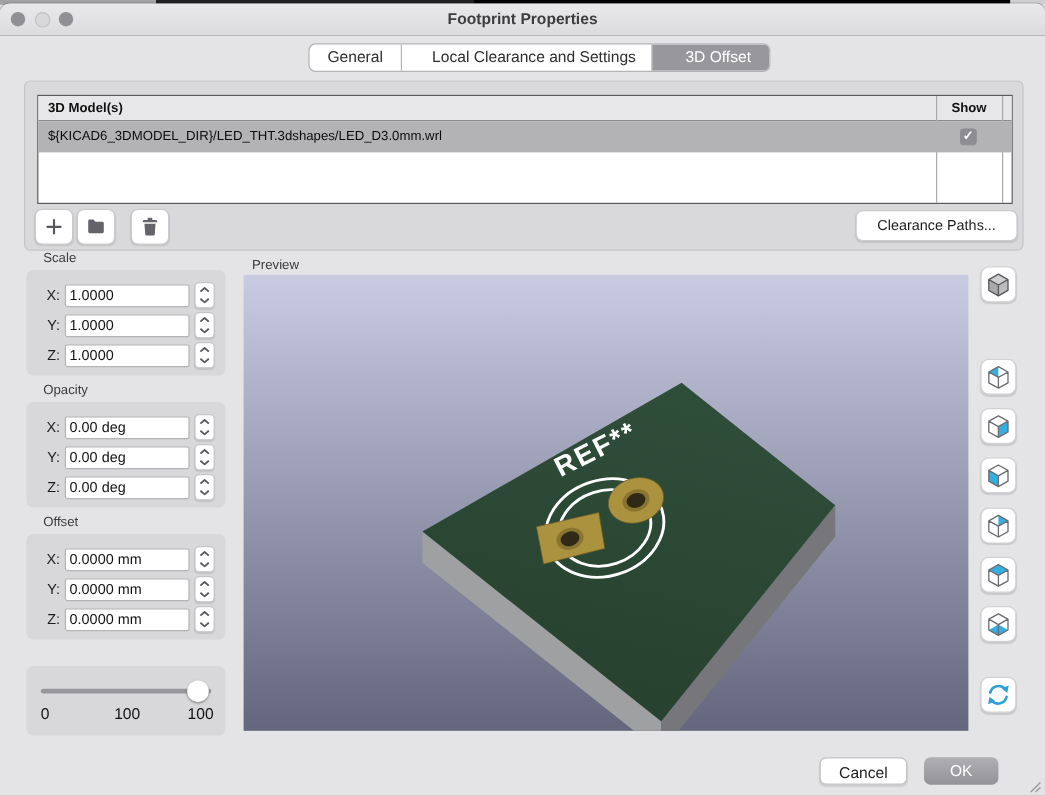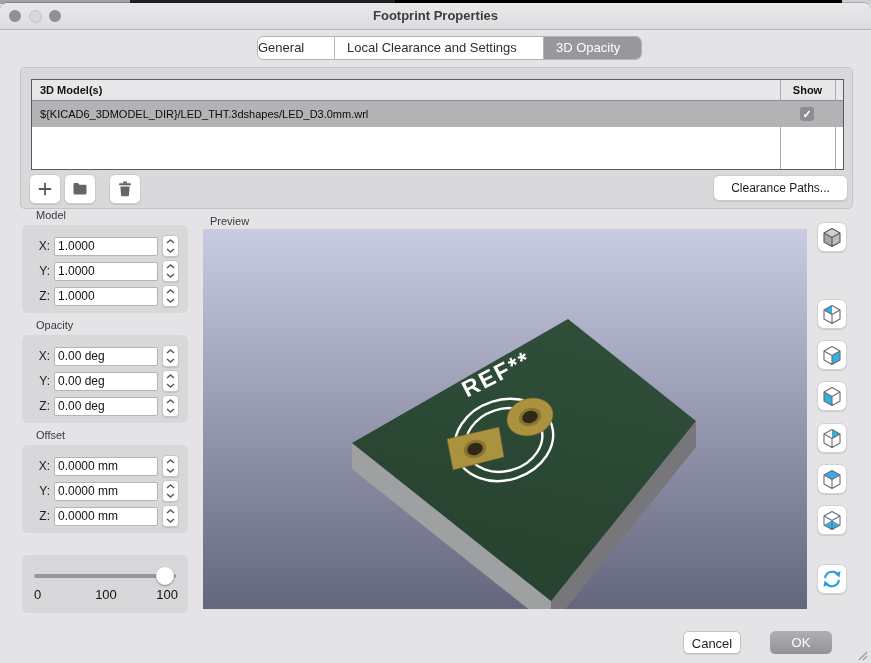--- a/index.html
+++ b/index.html
@@ -14,21 +14,21 @@
     background:linear-gradient(#e9e9eb,#dcdcde);border-bottom:1px solid #b7b7b9;border-radius:8px 8px 0 0;}
   .title{position:absolute;top:0;left:0;width:100%;text-align:center;line-height:26px;
     font-size:13px;font-weight:600;color:#3d3d3f;}
   .tl{position:absolute;top:7px;width:12px;height:12px;border-radius:50%;}
   .tl.c1{left:9px;background:#8f8f94;}
   .tl.c2{left:29px;background:#d8d8db;border:1px solid #c2c2c5;width:11px;height:11px;}
   .tl.c3{left:49px;background:#8f8f94;}
   
   .tabs{position:absolute;top:33px;left:257px;height:22px;display:flex;background:#fff;
     border:1px solid #b3b3b5;border-radius:6px;overflow:hidden;}
-  .tab{font-size:13px;color:#2e2e30;line-height:22px;text-align:left;cursor:default;}
+  .tab{font-size:13px;color:#2e2e30;line-height:22px;text-align:center;cursor:default;}
   .tab + .tab{border-left:1px solid #b3b3b5;padding-left:12px;}
   .tab.sel{background:#98989c;color:#fff;}
   
   .panel{position:absolute;top:64px;left:20px;width:831px;height:140px;background:#d9d9db;
     border:1px solid #c5c5c7;border-radius:5px;}
   .mtable{position:absolute;top:11px;left:10px;width:813px;height:91px;background:#fff;
     border:1px solid #5a5a5e;box-sizing:border-box;}
   .thead{position:absolute;top:0;left:0;right:0;height:20px;background:#e7e7e9;border-bottom:1px solid #8c8c90;}
   .th1{position:absolute;left:8px;top:0;line-height:20px;font-size:11px;font-weight:bold;color:#111;}
   .th2{position:absolute;left:748px;width:55px;top:0;line-height:20px;font-size:11px;font-weight:bold;color:#111;text-align:center;}
@@ -60,21 +60,21 @@
   .tick0{left:12px;} .tick1{left:62px;width:44px;text-align:center;} .tick2{left:116px;width:40px;text-align:right;}
   
   .pvlabel{position:absolute;left:210px;top:212px;font-size:11px;color:#3a3a3c;}
   .viewport{position:absolute;left:203px;top:226px;width:604px;height:380px;
     background:linear-gradient(#c9cbe3,#63667c);}
   
   .vbtn{position:absolute;left:817px;width:30px;height:30px;background:#fff;border:1px solid #d2d2d4;
     border-radius:7px;box-shadow:0 1px 1px rgba(0,0,0,.12);display:flex;align-items:center;justify-content:center;box-sizing:border-box;}
   
   .btn{position:absolute;top:628px;height:23px;border-radius:5.5px;font-size:13px;text-align:center;line-height:23px;}
-  .cancel{left:683px;width:58px;background:#fff;border:1px solid #c4c4c6;box-shadow:0 1px 1px rgba(0,0,0,.10);color:#1d1d1f;box-sizing:border-box;}
+  .cancel{left:683px;width:73px;background:#fff;border:1px solid #c4c4c6;box-shadow:0 1px 1px rgba(0,0,0,.10);color:#1d1d1f;box-sizing:border-box;}
   .ok{left:770px;width:62px;background:linear-gradient(#b0b0b4,#939397);color:#fff;}
   .grip{position:absolute;left:856px;top:646px;}
 </style>
 </head>
 <body>
 
 <div class="desk">
   <div style="left:0;width:130px;background:#a2a2a4;"></div>
   <div style="left:130px;width:265px;background:#222224;"></div>
   <div style="left:395px;width:447px;background:#000;"></div>
@@ -86,21 +86,21 @@
   <div class="titlebar">
     <span class="tl c1"></span>
     <span class="tl c2"></span>
     <span class="tl c3"></span>
     <div class="title">Footprint Properties</div>
   </div>
 
   <div class="tabs">
     <div class="tab" style="width:76px;">General</div>
     <div class="tab" style="width:196px;">Local Clearance and Settings</div>
-    <div class="tab sel" style="width:85px;">3D Opacity</div>
+    <div class="tab sel" style="width:85px;">3D Offset</div>
   </div>
 
   <div class="panel">
     <div class="mtable">
       <div class="thead">
         <span class="th1">3D Model(s)</span>
         <span class="th2">Show</span>
       </div>
       <div class="vdiv1"></div>
       <div class="vdiv2"></div>
@@ -123,21 +123,21 @@
     <div class="tbtn" style="left:88px;top:106px;">
       <svg width="14" height="16" viewBox="0 0 14 16">
         <rect x="5" y="0.5" width="4" height="2" rx="0.8" fill="#64646a"></rect>
         <rect x="1" y="2.3" width="12" height="2" rx="1" fill="#64646a"></rect>
         <path d="M2.4 5.4 H11.6 L11 14 Q10.9 15.3 9.6 15.3 H4.4 Q3.1 15.3 3 14 Z" fill="#64646a"></path>
       </svg>
     </div>
     <div class="cfg">Clearance Paths...</div>
   </div>
 
-  <div class="glabel" style="top:206px;">Model</div>
+  <div class="glabel" style="top:206px;">Scale</div>
   <div class="gbox" style="top:222px;height:88px;">
     <div class="srow" style="top:11px;">
       <span class="ax">X:</span>
       <input value="1.0000" style="">
       <span class="stepper">
         <svg width="9" height="5" viewBox="0 0 9 5">
             <path d="M1 4 L4.5 1 L8 4" stroke="#58585c" stroke-width="1.5" fill="none"></path>
           </svg>
         <svg width="9" height="5" viewBox="0 0 9 5">
             <path d="M1 1 L4.5 4 L8 1" stroke="#58585c" stroke-width="1.5" fill="none"></path>

